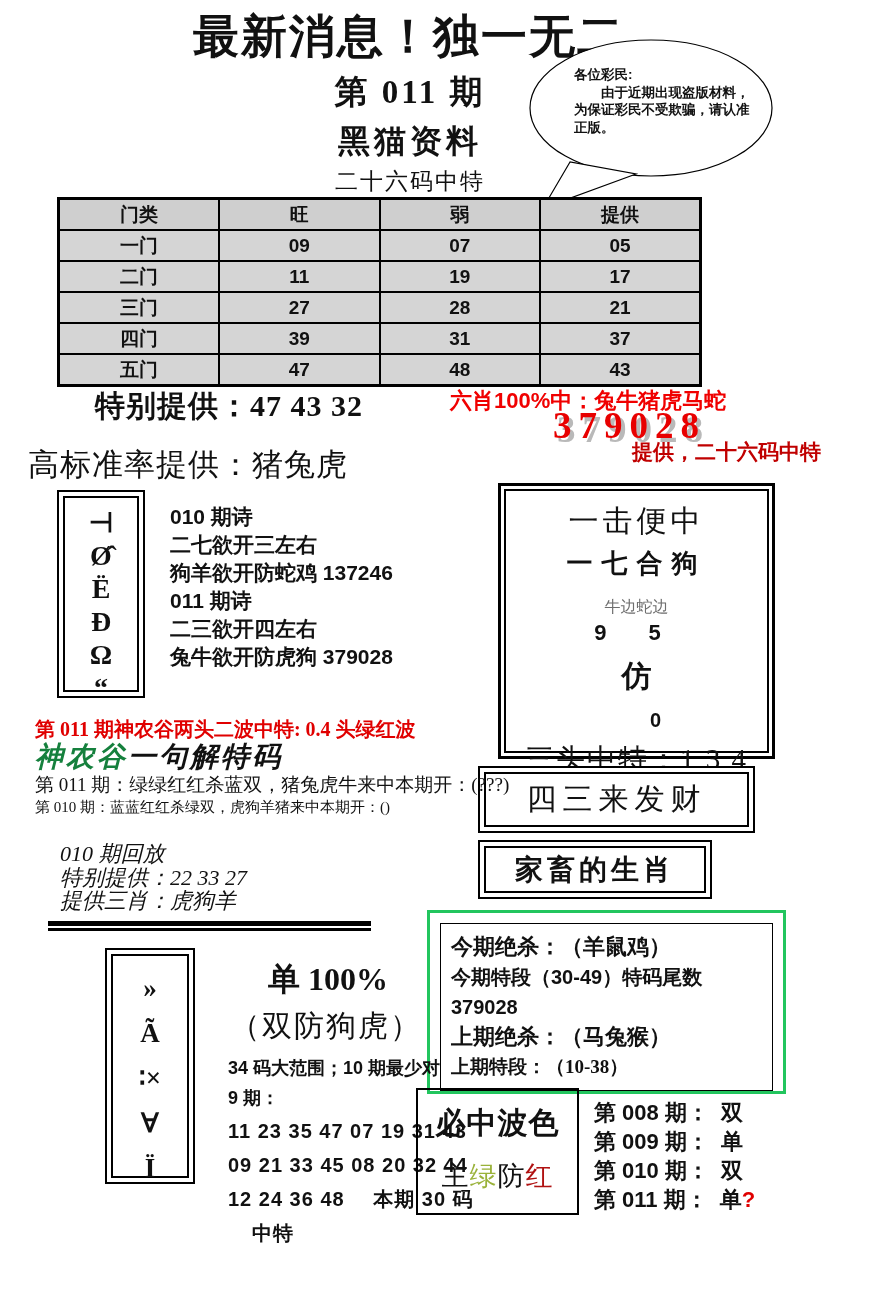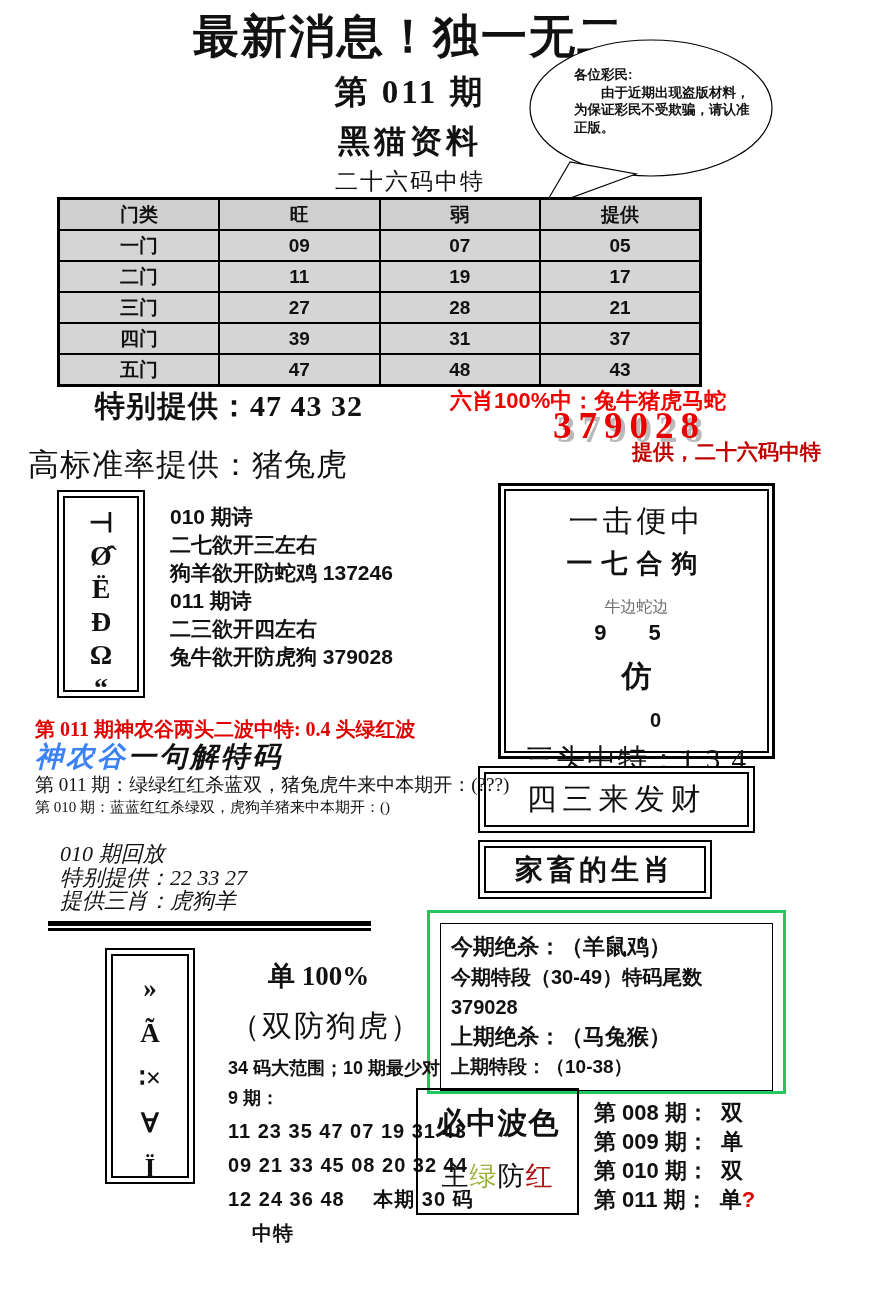--- a/index.html
+++ b/index.html
@@ -58,41 +58,41 @@
   .box-fortune{left:478px;top:766px;width:277px;height:67px;}
   .box-fortune .inner{display:flex;align-items:center;justify-content:center;
                       font-size:30px;letter-spacing:6px;}
   .box-livestock{left:478px;top:840px;width:234px;height:59px;}
   .box-livestock .inner{display:flex;align-items:center;justify-content:center;
                         font-size:28px;font-weight:bold;letter-spacing:4px;}
 
   .shennong-head{left:35px;top:716px;font-size:20px;font-weight:bold;color:#e00000;}
   .shennong-brand{left:35px;top:738px;font-size:28px;font-weight:bold;font-style:italic;
                   letter-spacing:3px;}
-  .brand-red{color:#3b82f6;}
+  .brand-red{color:#15803d;}
   .sn-line1{left:35px;top:772px;font-size:19px;}
   .sn-line2{left:35px;top:798px;font-size:15px;}
 
   .replay{left:60px;top:842px;font-size:22px;line-height:23.5px;font-style:italic;}
 
   .thick-rule{left:48px;top:921px;width:323px;height:10px;
               border-top:5px solid #000;border-bottom:3px solid #000;box-sizing:border-box;}
 
   .kill-box{left:427px;top:910px;width:333px;height:158px;border:3px solid #22c55e;padding:10px;}
   .kill-box .inner{border:1px solid #000;padding:8px 10px;}
   .kill-box .l{font-weight:bold;}
   .kl1{font-size:22px;line-height:30px;}
   .kl2{font-size:20px;line-height:30px;}
   .kl3{font-size:22px;line-height:30px;}
-  .kl4{font-size:19px;line-height:30px;}
+  .kl4{font-size:19px;line-height:30px;font-family:Liberation Serif, serif;}
 
   .bottom-stamp{left:105px;top:948px;width:90px;height:236px;}
   .bottom-stamp .stamp-col{font-size:27px;line-height:45px;padding-top:10px;}
 
-  .single-head{left:268px;top:958px;font-size:27px;font-weight:bold;}
+  .single-head{left:268px;top:958px;font-size:32px;font-weight:bold;}
   .double-guard{left:230px;top:1006px;font-size:30px;letter-spacing:2px;}
   .range1{left:228px;top:1056px;font-size:18px;font-weight:bold;}
   .range2{left:228px;top:1086px;font-size:18px;font-weight:bold;}
   .numline{font-size:20px;font-weight:bold;letter-spacing:1px;line-height:34px;}
   .nums-block{left:228px;top:1114px;}
   .nums3b{margin-left:22px;}
   .nums4{margin-left:24px;}
 
   .wave-box{left:416px;top:1088px;width:163px;height:127px;border:2px solid #000;
             box-sizing:border-box;text-align:center;}

